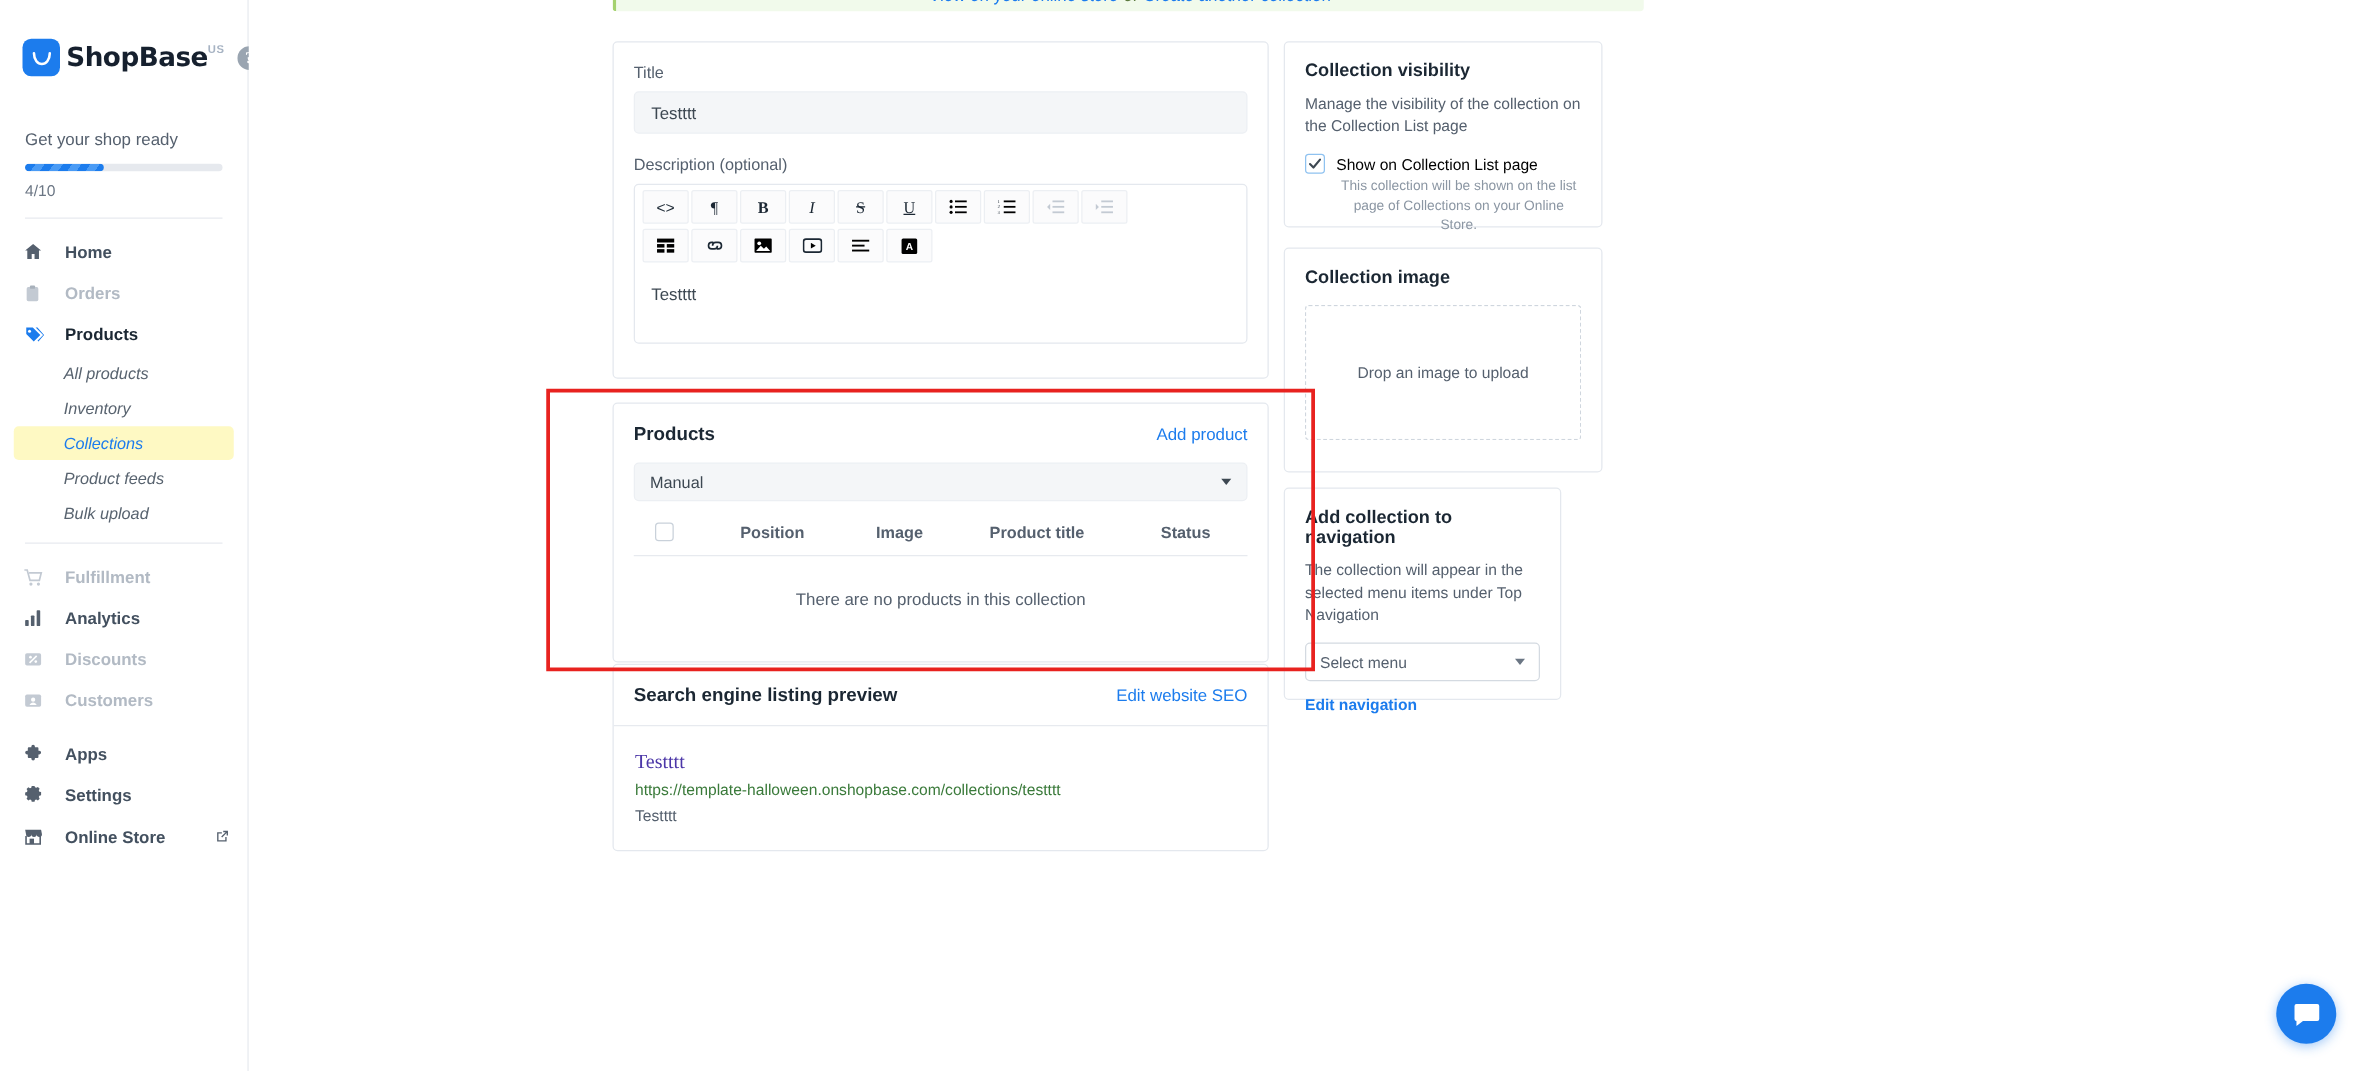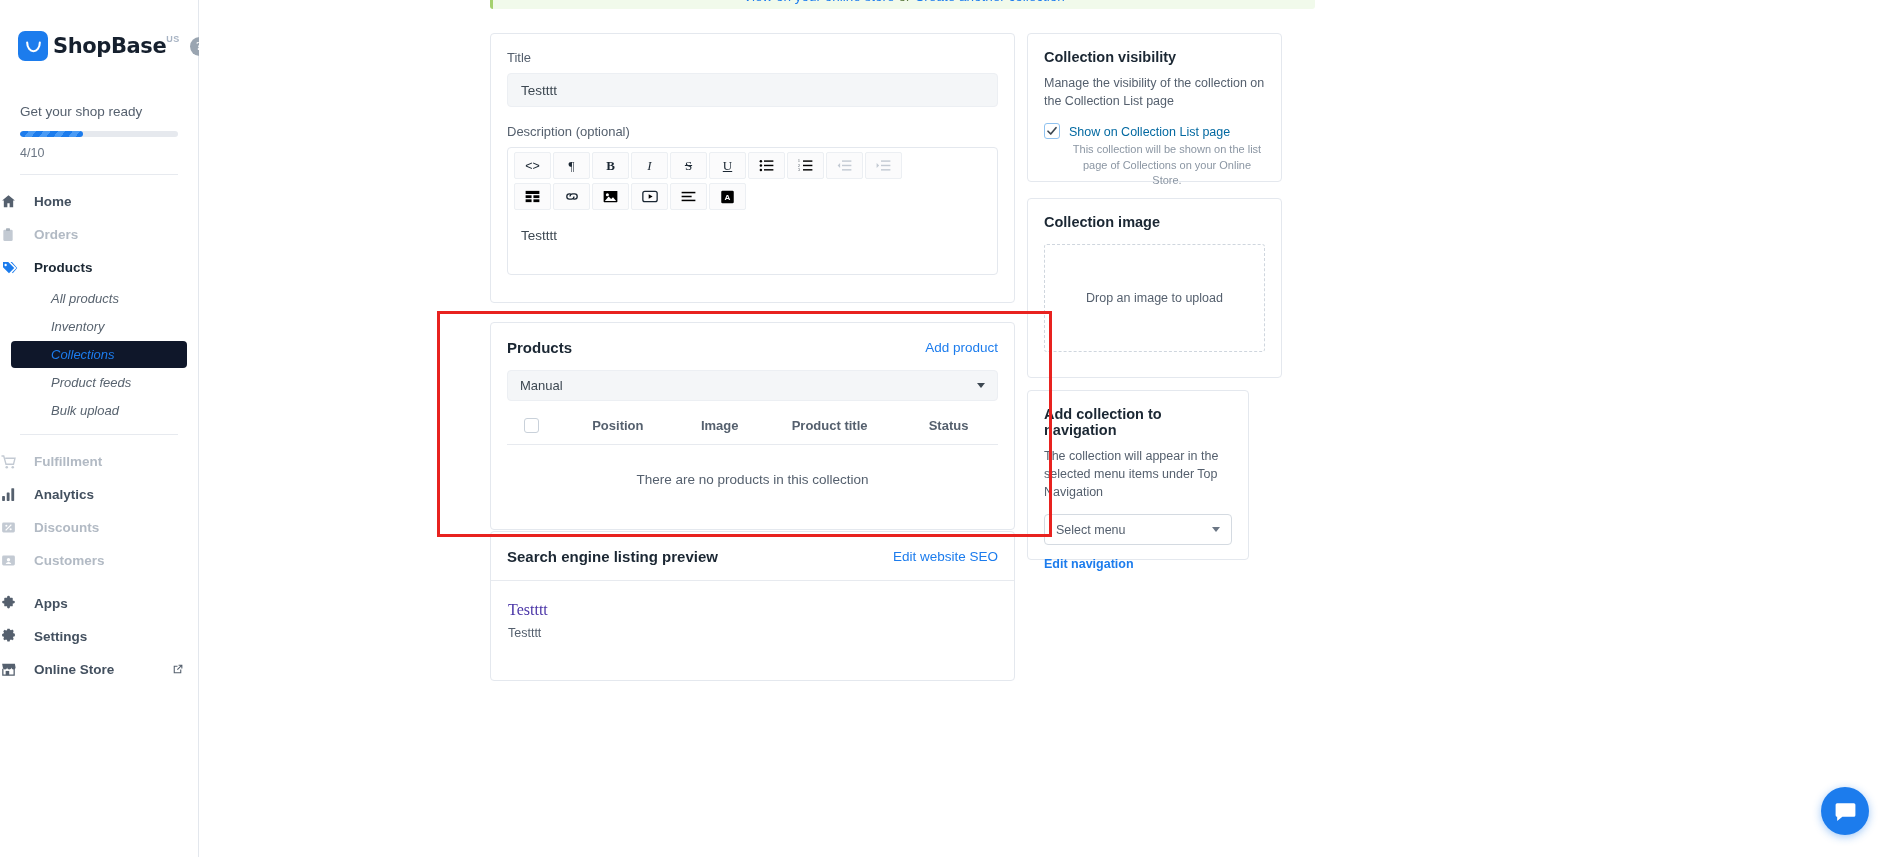--- a/index.html
+++ b/index.html
@@ -68,21 +68,21 @@
     width: 40%; border-radius: 3px;
     background: repeating-linear-gradient(
       -55deg, #1c7ced 0 6px, #4a9bf5 6px 12px);
   }
   .progress-count { margin-top: 9px; font-size: 12.5px; color: #6b7684; }
   .side-divider { height: 1px; background: #e7eaef; margin: 14px 20px 0 20px; }
 
   .nav-group { padding-top: 10px; }
   .nav-item {
     display: flex; align-items: center;
-    height: 33px; 
+    height: 33px; padding-left: 18px;
     cursor: pointer; position: relative;
   }
   .nav-icon {
     width: 22px; height: 20px; flex: none;
     display: flex; align-items: center; justify-content: flex-start;
   }
   .nav-label {
     font-size: 13.5px; font-weight: bold; color: #43505f;
     margin-left: 12px; white-space: nowrap;
   }
@@ -91,21 +91,21 @@
   .nav-icon svg { fill: #55606e; }
   .nav-item.active-parent .nav-icon svg { fill: #1c7ced; }
   .nav-item.active-parent .nav-label { color: #1b2733; }
 
   .subnav-item {
     display: flex; align-items: center;
     height: 27px; margin: 1px 11px; padding-left: 40px;
     border-radius: 4px; cursor: pointer;
   }
   .subnav-item .sub-label { font-size: 13px; color: #58636f; font-style: italic; }
-  .subnav-item.selected { background: #0f172a; }
+  .subnav-item.selected { background: #fef9c3; }
   .subnav-item.selected .sub-label { color: #1c7ced; }
 
   .ext-icon { position: absolute; right: 14px; display: flex; }
 
   
   #main {
     position: absolute; left: 199px; top: 0;
     width: 1697px; height: 857px;
     background: #ffffff; overflow: hidden;
   }
@@ -211,21 +211,21 @@
   .rc-pad { padding: 15px 16px 0 16px; }
   .rc-title { font-size: 14.5px; font-weight: bold; color: #1b2733; }
   .rc-sub { font-size: 12.5px; color: #55606e; margin-top: 9px; line-height: 1.45; }
   .cb-row { display: flex; margin-top: 13px; }
   .cb-checked {
     width: 16px; height: 16px; border-radius: 3px; flex: none;
     border: 1px solid #8fc2f0; background: #fff;
     display: flex; align-items: center; justify-content: center;
   }
   .cb-text { margin-left: 9px; }
-  .cb-main { font-size: 12.5px; color: #0369a1; }
+  .cb-main { font-size: 12.5px; color: #000000; }
   .cb-hint { font-size: 11px; color: #8b96a3; margin-top: 3px; line-height: 1.4; text-align: center; }
 
   #img-card { left: 828px; top: 198px; width: 255px; height: 180px; }
   .dropzone {
     margin: 14px 16px 0 16px; height: 108px;
     border: 1px dashed #cfd6de; border-radius: 3px;
     display: flex; align-items: center; justify-content: center;
     font-size: 12.5px; color: #55606e; cursor: pointer;
   }
 
@@ -558,20 +558,21 @@
   </div>
 
   <div class="card" id="seo-card">
     <div class="card-head">
       <span class="seo-title">Search engine listing preview</span>
       <span class="link-blue">Edit website SEO</span>
     </div>
     <div class="seo-divider"></div>
     <div class="seo-preview">
       <div class="seo-link">Testttt</div>
+      <div class="seo-url">https://template-halloween.onshopbase.com/collections/testttt</div>
       <div class="seo-desc">Testttt</div>
     </div>
   </div>
 
   <div class="card" id="vis-card">
     <div class="rc-pad">
       <div class="rc-title">Collection visibility</div>
       <div class="rc-sub">Manage the visibility of the collection on the Collection List page</div>
       <div class="cb-row">
         <span class="cb-checked">

